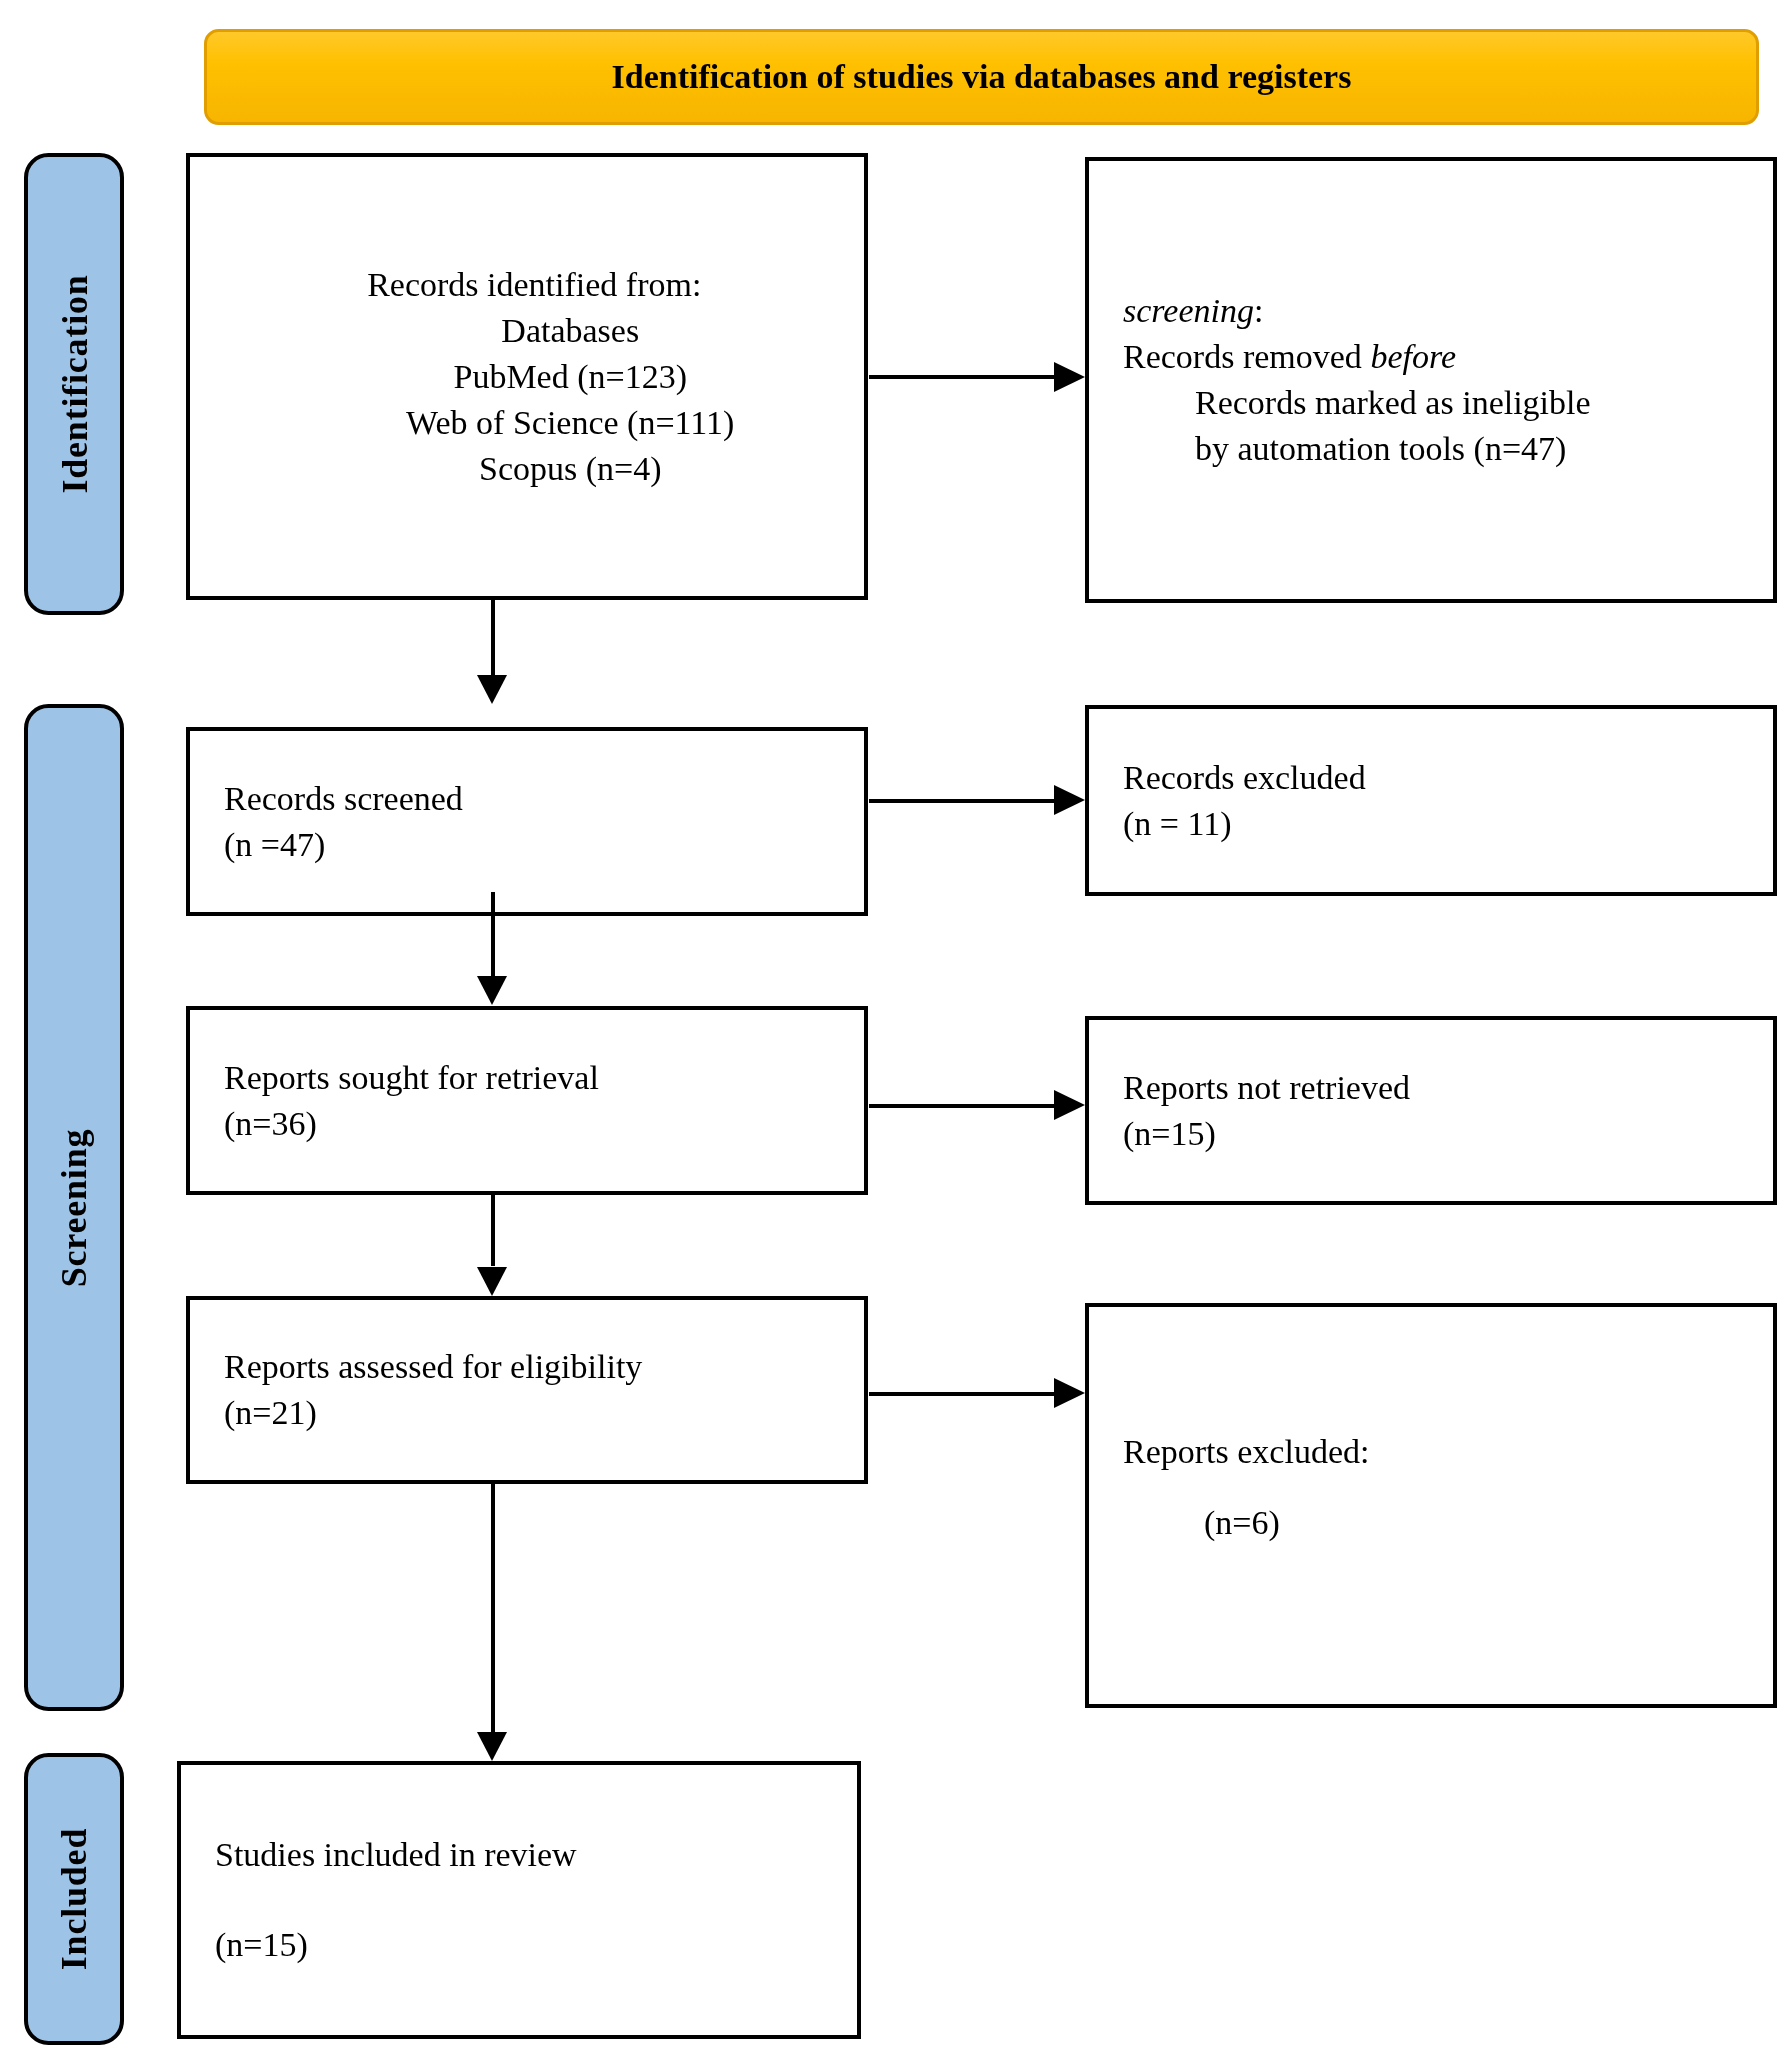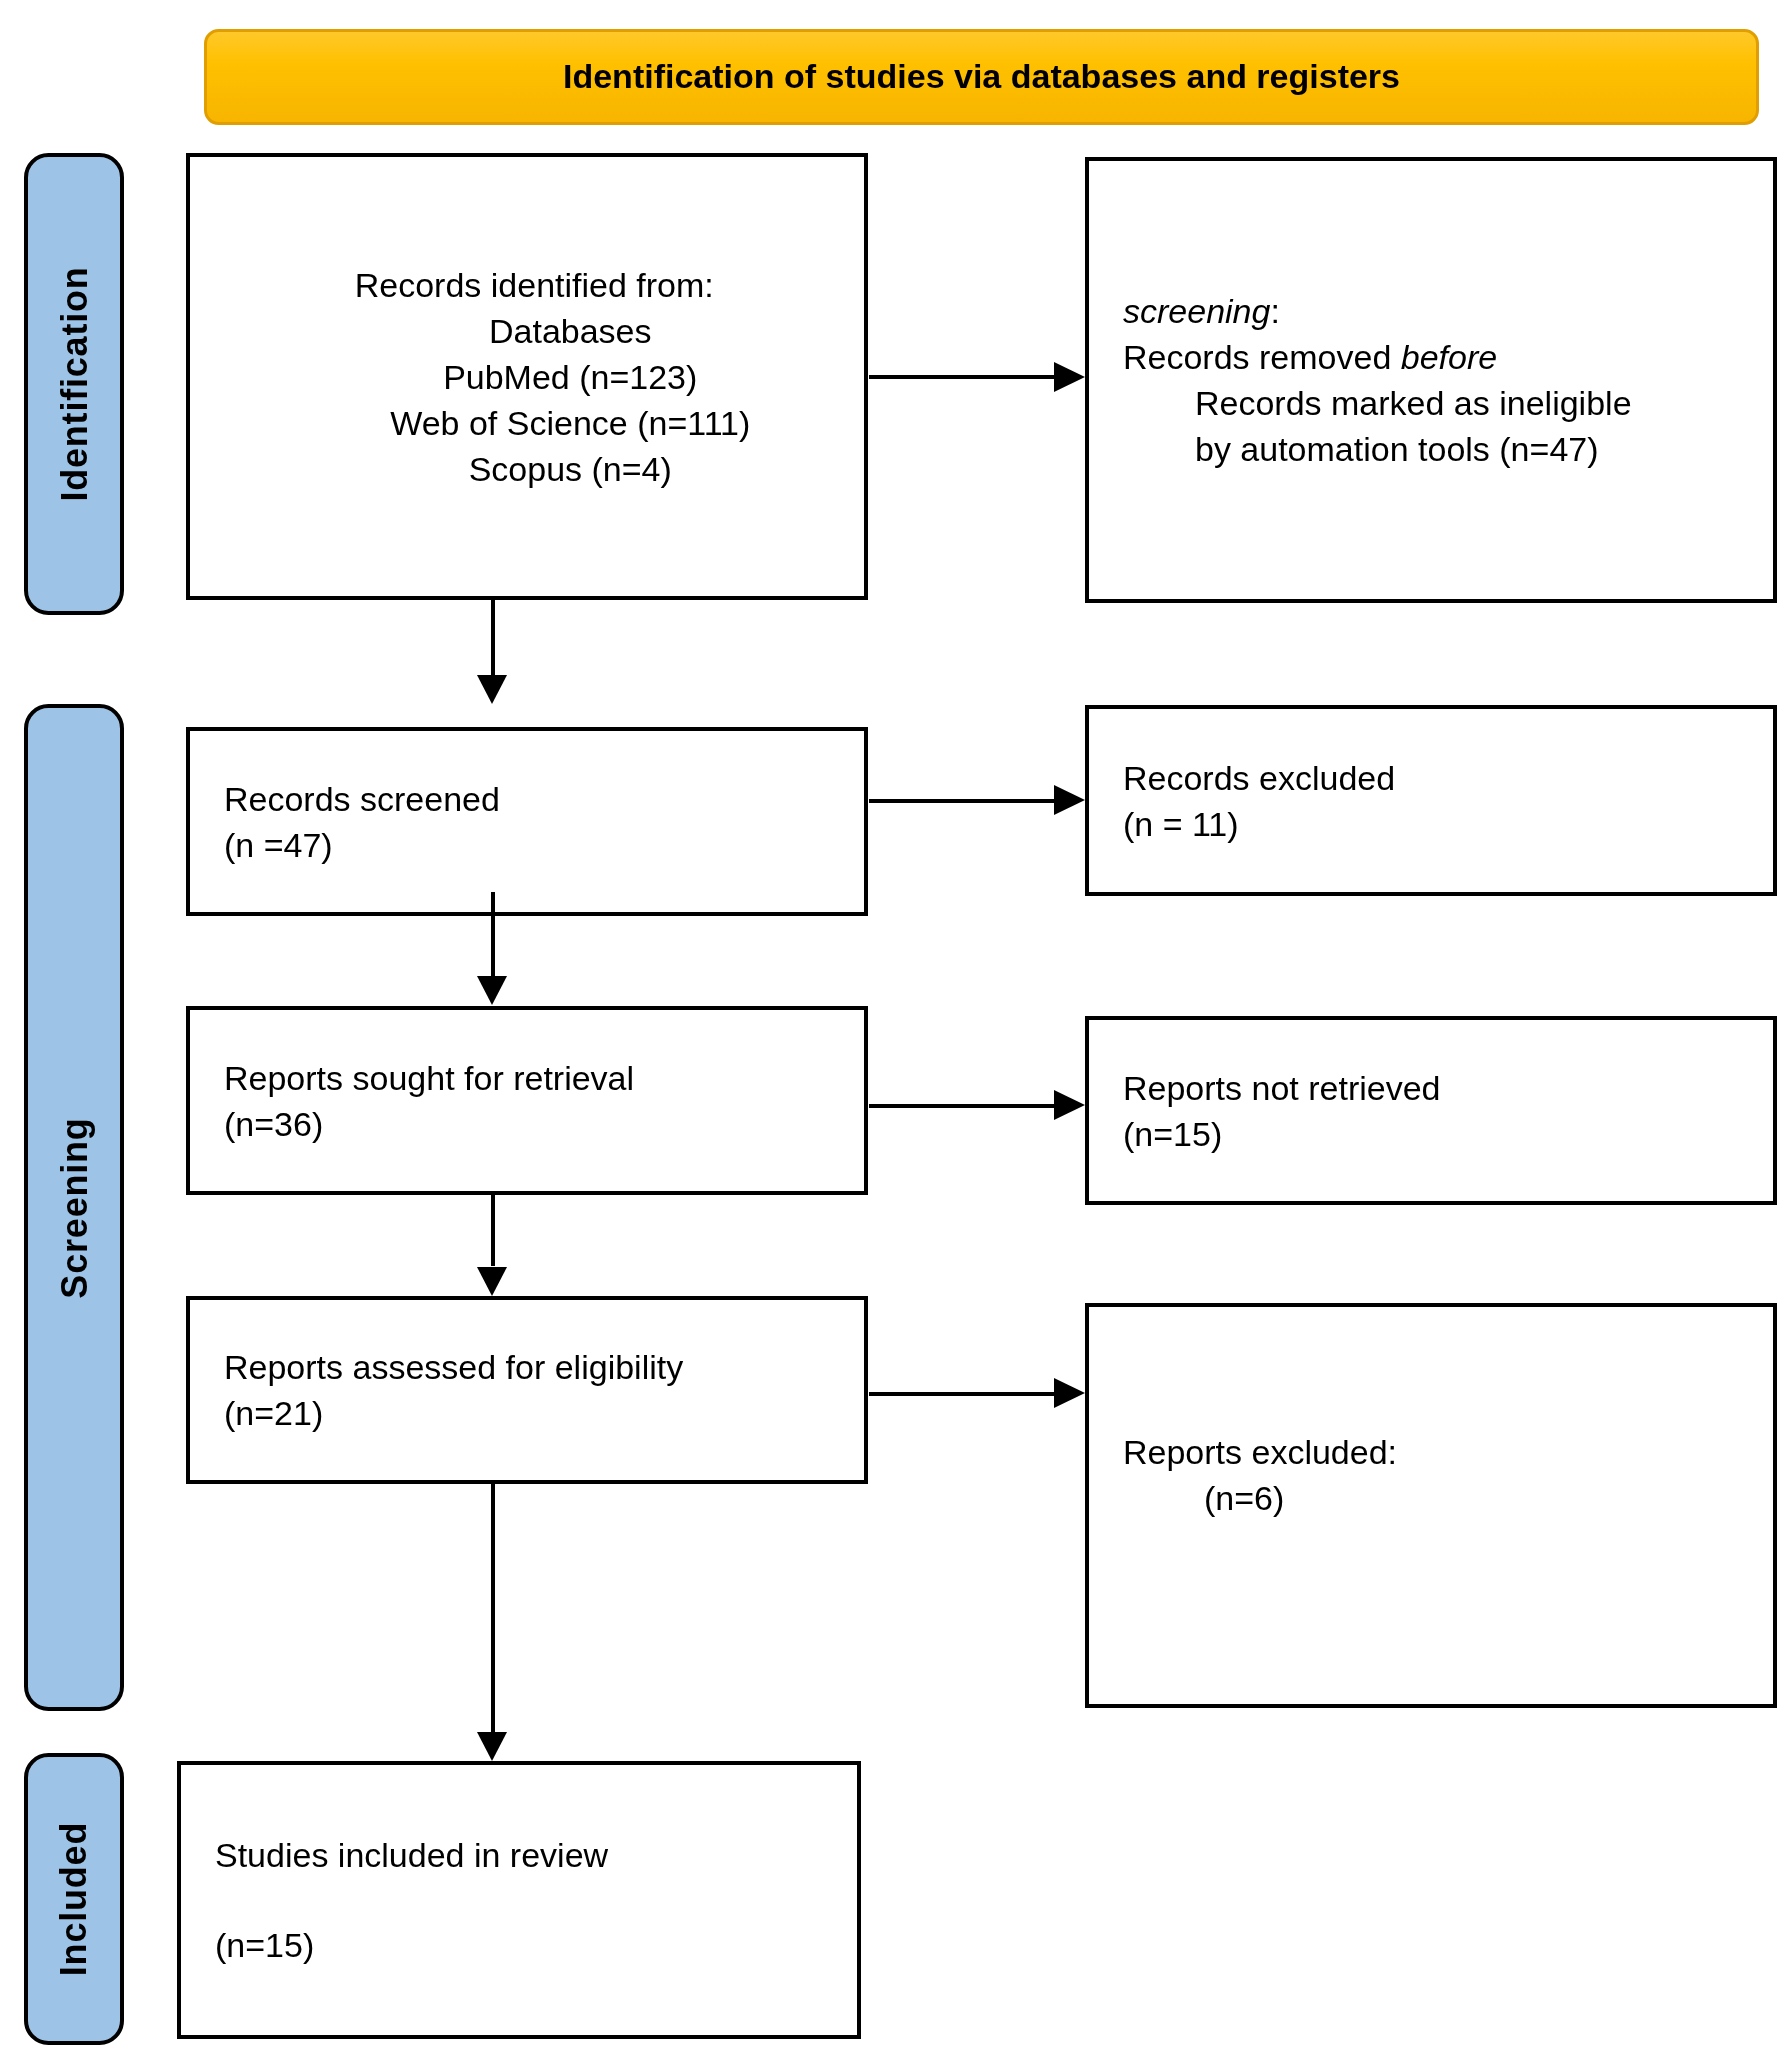--- a/index.html
+++ b/index.html
@@ -5,21 +5,21 @@
   html, body {
     margin: 0;
     padding: 0;
     background: #ffffff;
   }
   #canvas {
     position: relative;
     width: 1786px;
     height: 2052px;
     background: #ffffff;
-    font-family: Liberation Sans, sans-serif;
+    font-family: Liberation Serif, serif;
     color: #000000;
   }
 
   
   .banner {
     position: absolute;
     left: 204px; top: 28.5px;
     width: 1555px; height: 96px;
     box-sizing: border-box;
     background: linear-gradient(180deg, #ffc829 0%, #ffc000 35%, #f7b500 100%);
@@ -67,21 +67,21 @@
     background: #ffffff;
     border: 4.1px solid #000000;
     display: flex;
     flex-direction: column;
     justify-content: center;
     font-size: 34px;
     line-height: 46px;
     padding: 16.3px 19.5px 16.3px 34px;
   }
   .fbox .indent { margin-left: 72px; }
-  .fbox .indent-sm { margin-left: 81px; }
+  .fbox .indent-sm { margin-left: 81px; margin-top: 25px; }
   .fbox .it { font-style: italic; }
   .box-records-identified { left: 186px;  top: 153px;  width: 682px; height: 447px; align-items: center; }
   .box-records-removed    { left: 1085px; top: 157px;  width: 692px; height: 446px; }
   .box-records-screened   { left: 186px;  top: 703px;  width: 682px; height: 189px; margin-top: 24px; }
   .box-records-excluded   { left: 1085px; top: 705px;  width: 692px; height: 191px; }
   .box-reports-sought     { left: 186px;  top: 1006px; width: 682px; height: 189px; }
   .box-reports-not-retr   { left: 1085px; top: 1016px; width: 692px; height: 189px; }
   .box-reports-assessed   { left: 186px;  top: 1296px; width: 682px; height: 188px; }
   .box-reports-excluded   { left: 1085px; top: 1303px; width: 692px; height: 405px;
                             justify-content: flex-start; padding-top: 122px; }

